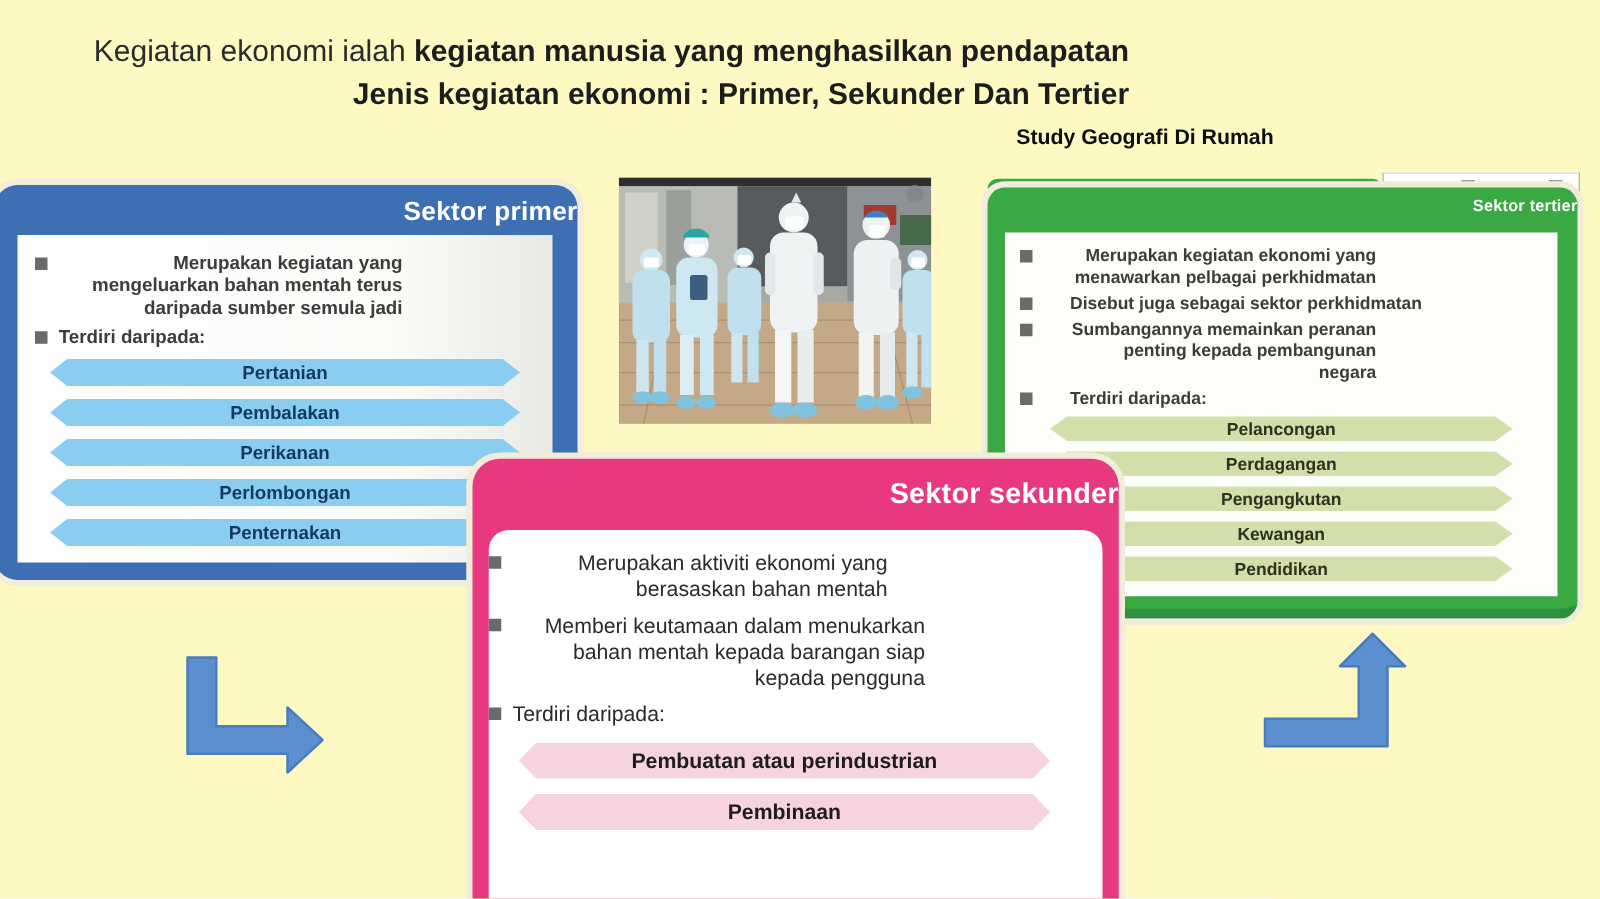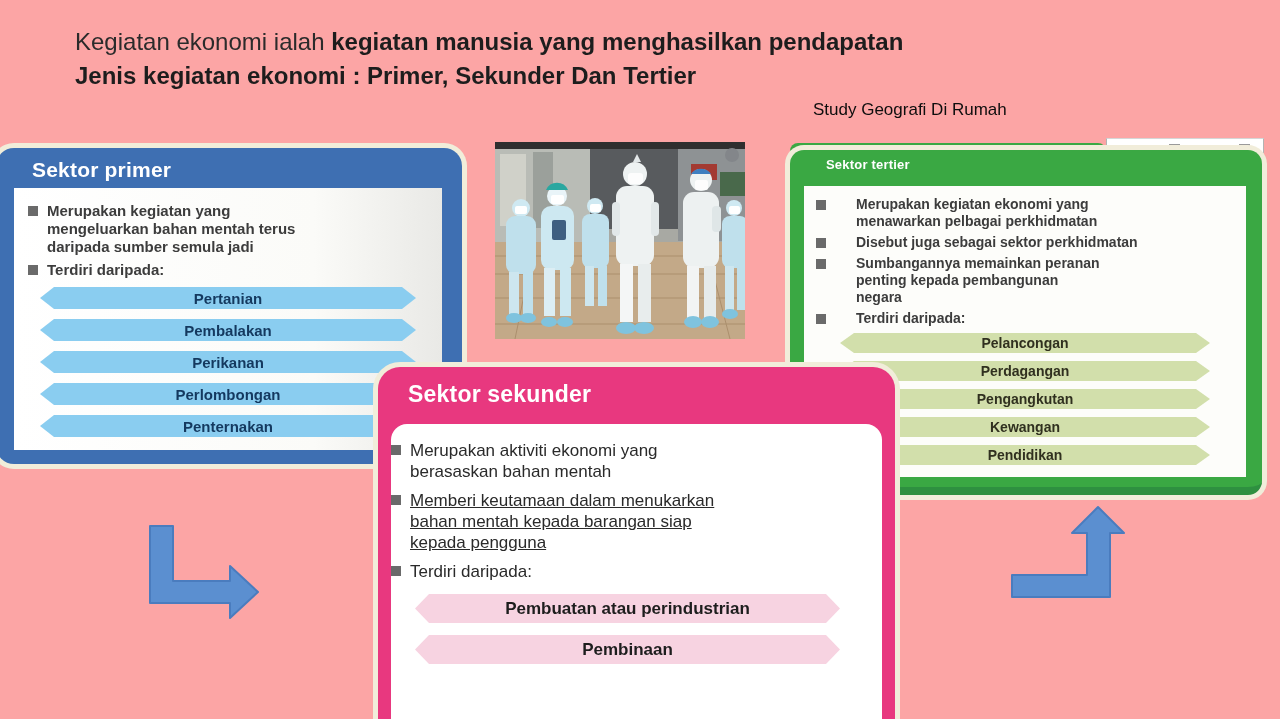--- a/index.html
+++ b/index.html
@@ -1,23 +1,23 @@
 <!DOCTYPE html>
 <html><head>
 <meta charset="utf-8">
 <style>
   html,body{margin:0;padding:0;background:#fff;}
-  .stage{position:relative;width:1280px;height:719px;background:#fca5a5;overflow:hidden;
-         font-family:"Liberation Sans", sans-serif;}
+  .stage{position:relative;width:1280px;height:719px;background:#fef9c3;overflow:hidden;
+         font-family:"Liberation Sans", sans-serif;text-align:right;}
 
   
   .title-block{position:absolute;left:75px;top:25px;color:#1d1d1d;font-size:24px;line-height:34px;}
   .title-block .light{font-weight:normal;color:#2b2b2b;}
   .title-block .bold{font-weight:bold;}
-  .watermark{position:absolute;left:813px;top:100px;font-size:17px;font-weight:normal;color:#0d0d0d;}
+  .watermark{position:absolute;left:813px;top:100px;font-size:17px;font-weight:bold;color:#0d0d0d;}
 
   
   .card{position:absolute;border-radius:16px;background:var(--header-bg);
         box-shadow:0 0 0 5px #f1edda;}
   .card-title{color:var(--header-text);font-weight:bold;letter-spacing:.2px;}
   .panel{position:absolute;background:var(--panel-bg);border-radius:0;}
   .bullet{display:flex;gap:9px;margin-bottom:5px;color:#333;}
   .sq{flex:none;width:10px;height:10px;background:#6a6a6a;margin-top:4px;}
   .pill{display:flex;align-items:center;justify-content:center;background:var(--pill-bg);
         color:var(--pill-text);font-weight:bold;
@@ -47,21 +47,21 @@
   #card-tertier .pill{height:20px;margin:0 24px 8px 24px;font-size:14px;}
 
   
   #card-sekunder{left:378px;top:367px;width:517px;height:431px;border-radius:22px;z-index:5;}
   #card-sekunder .card-title{padding:14px 0 0 30px;font-size:23px;}
   #card-sekunder .panel{left:13px;right:13px;top:57px;bottom:15px;border-radius:16px;
         padding:16px 18px 10px 0;}
   #card-sekunder .bullet{font-size:17px;line-height:21px;margin-bottom:8px;color:#2a2a2a;}
   #card-sekunder .sq{margin-top:5px;}
   #card-sekunder .b1{max-width:300px;}
-  #card-sekunder .b2{max-width:330px;text-decoration:underline;}
+  #card-sekunder .b2{max-width:330px;}
   #card-sekunder .pill{height:29px;margin:12px 24px 0 24px;font-size:17px;}
 
   .chevron{position:absolute;left:858px;top:479px;z-index:6;}
 
   
   .photo{position:absolute;left:495px;top:142px;width:250px;height:197px;z-index:2;}
 
   
   .arrow-layer{position:absolute;left:0;top:0;width:1280px;height:719px;z-index:3;pointer-events:none;}
 

